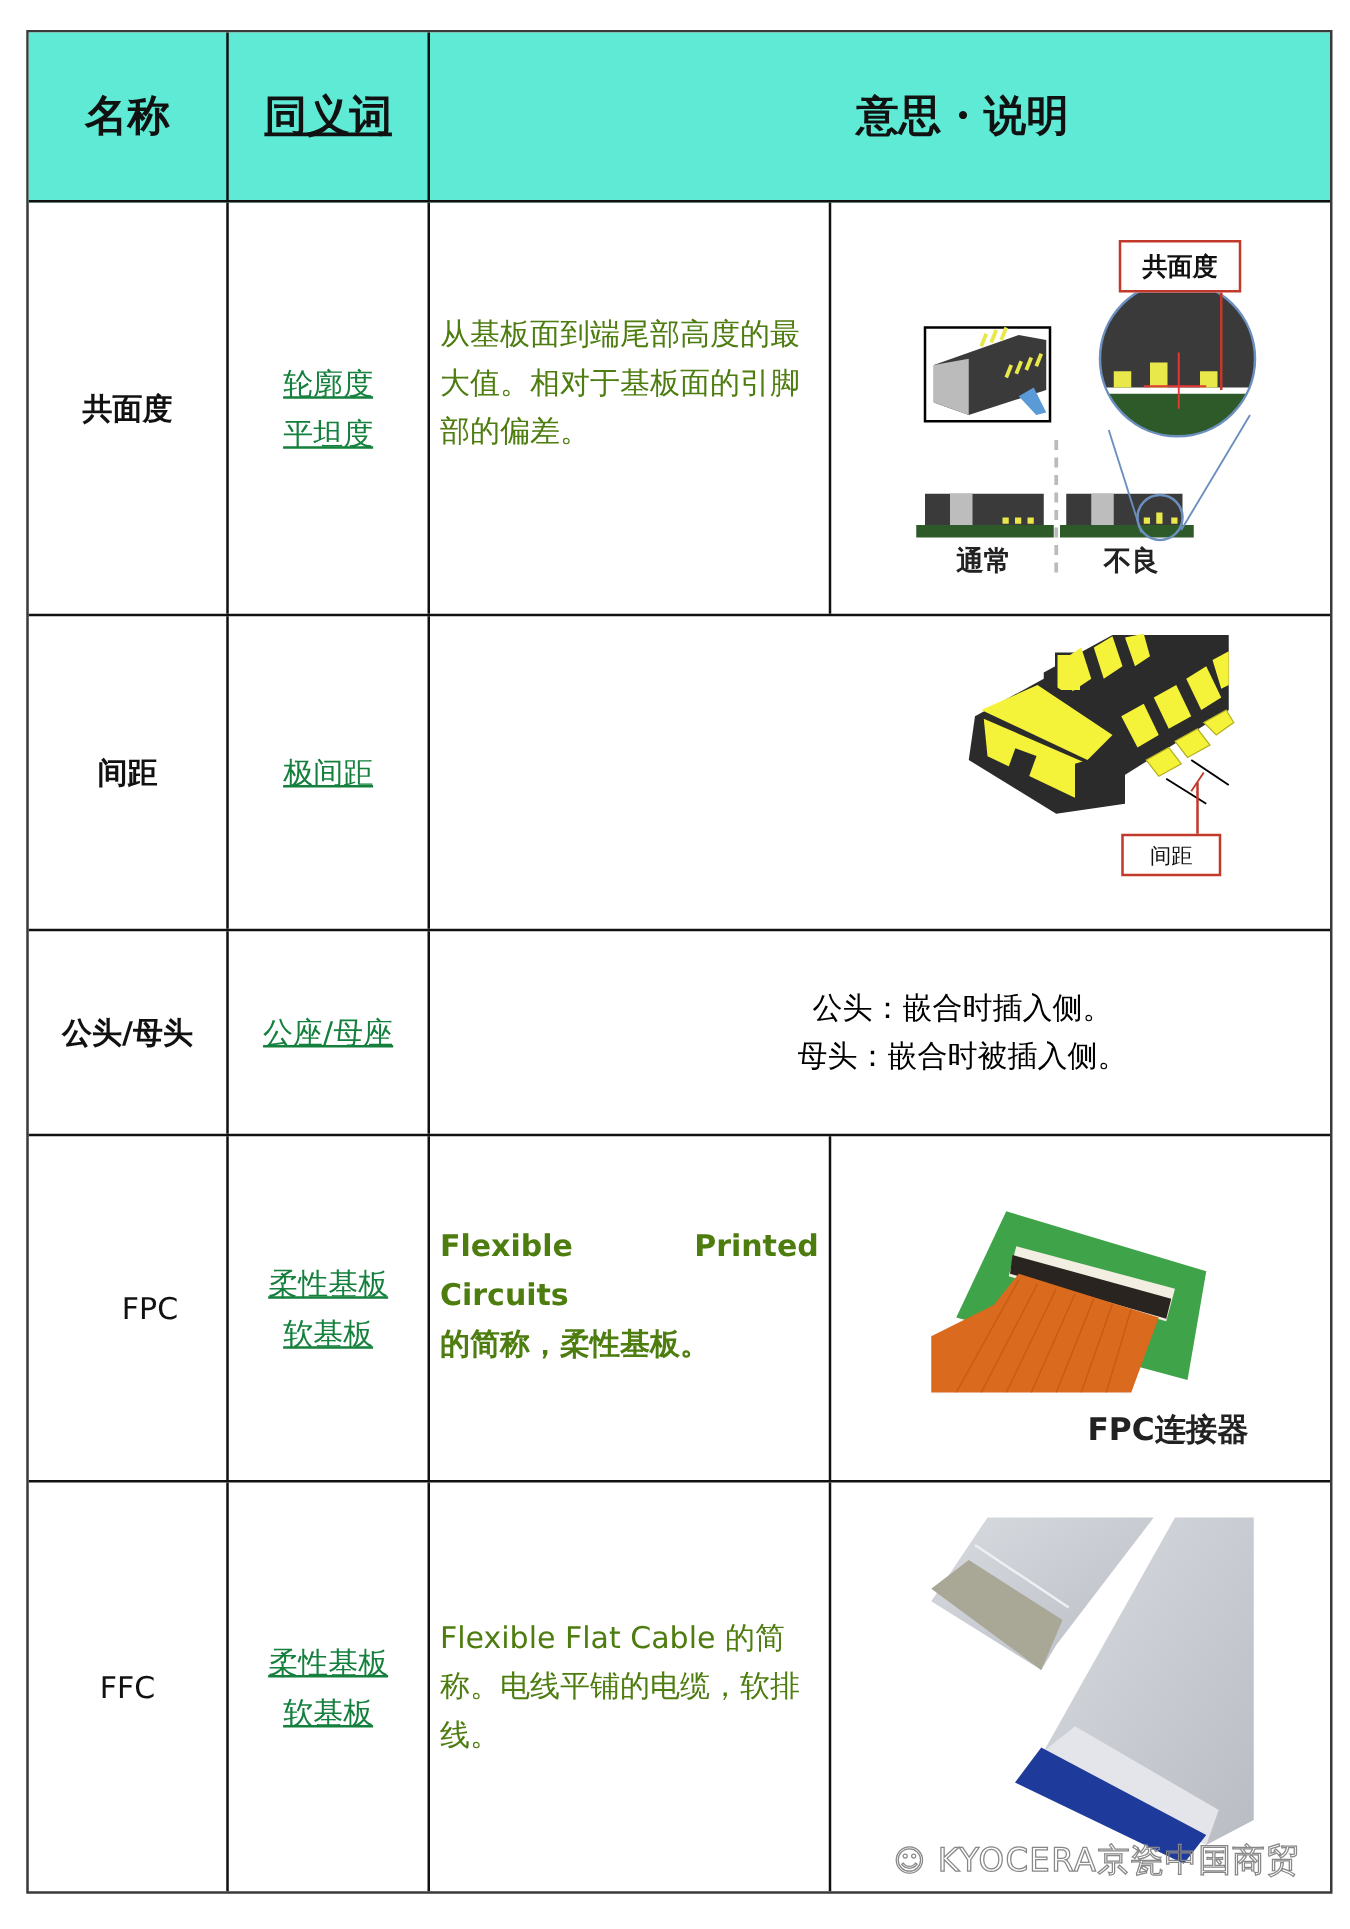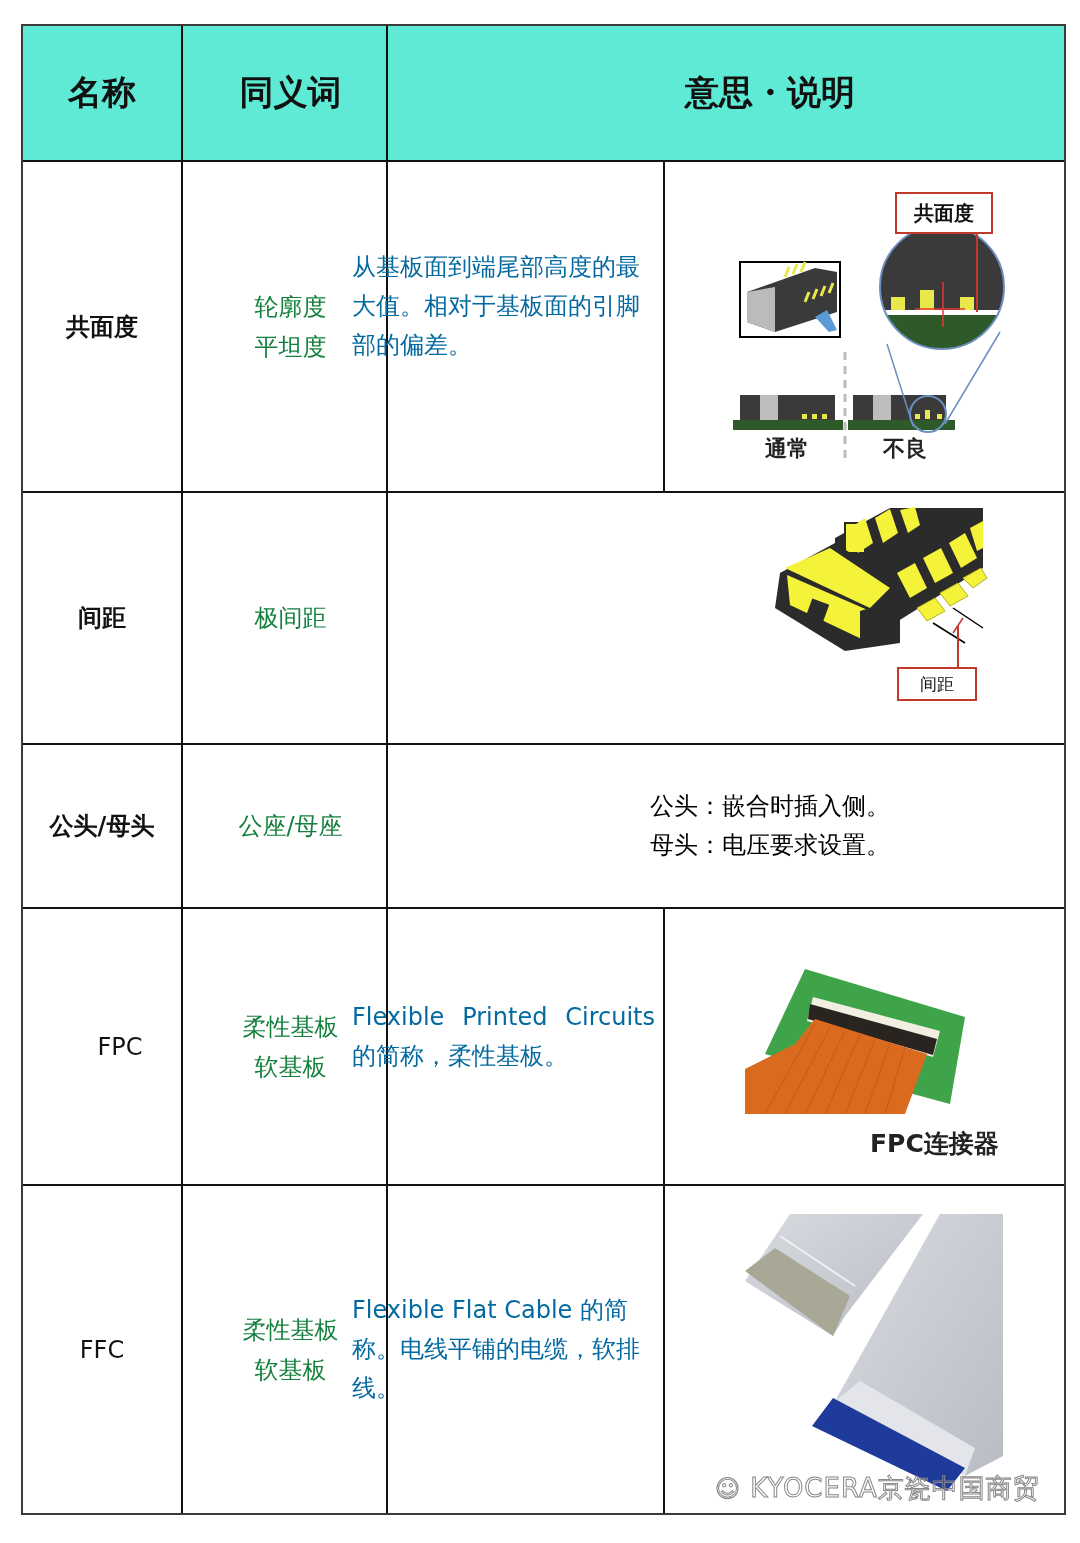--- a/index.html
+++ b/index.html
@@ -6,29 +6,29 @@
   body { width: 1080px; height: 1543px; position: relative; overflow: hidden;
          font-family: "DejaVu Sans", "Liberation Sans", sans-serif; color: #1a1a1a; }
   .tbl { position: absolute; left: 21px; top: 24px; width: 1045px; height: 1491px;
          border: 2px solid #3a3a3a; box-sizing: border-box; }
   .row { position: absolute; left: 0; width: 100%; border-bottom: 2px solid #111; box-sizing: border-box; }
   .row:last-child { border-bottom: none; }
   .cell { position: absolute; top: 0; bottom: 0; display: flex; align-items: center;
           justify-content: center; box-sizing: border-box; border-right: 2px solid #111; }
   .cell.last { border-right: none; }
   .c1 { left: 0; width: 160px; }
-  .c2 { left: 172px; width: 193px; }
+  .c2 { left: 160px; width: 161px; text-decoration: underline; }
   .c3 { left: 321px; width: 321px; }
   .c34 { left: 321px; width: 852px; }
   .c4 { left: 642px; width: 401px; }
   .hdr { background: #5eead4; }
   .hdr .cell { font-size: 34px; font-weight: bold; color: #111; }
   .name { font-size: 24px; font-weight: bold; color: #111; }
   .syn { font-size: 24px; color: #15803d; text-align: center; line-height: 40px; flex-direction: column; }
-  .desc { justify-content: flex-start; padding: 0 8px; font-size: 24px; color: #0369a1; line-height: 39px; }
+  .desc { justify-content: flex-start; padding: 0 8px; font-size: 24px; color: #4d7c0f; line-height: 39px; }
   .desc span { display: block; width: 100%; }
   .center-desc { flex-direction: column; font-size: 24px; color: #000000; line-height: 39px; text-align: center; }
   .img-cell { position: relative; }
   .callout { position: absolute; border: 2px solid #c0392b; background: #fff; color: #111;
              font-size: 20px; font-weight: bold; display: flex; align-items: center; justify-content: center; }
   .lbl { position: absolute; font-size: 22px; color: #222; font-weight: bold; }
   .watermark { position: absolute; font-size: 26px; color: #c8c8c8; letter-spacing: 1px;
                -webkit-text-stroke: 1px #888; color: transparent; }
 </style>
 </head>
@@ -161,31 +161,31 @@
     </div>
   </div>
 
   <div class="row" style="top:719px;height:164px;">
     <div class="cell c1 name">公头/母头</div>
     <div class="cell c2 syn">
       <span>公座/母座</span>
     </div>
     <div class="cell c34 last center-desc">
       <span>公头：嵌合时插入侧。</span>
-      <span>母头：电压要求设置。</span>
+      <span>母头：嵌合时被插入侧。</span>
     </div>
   </div>
 
   <div class="row" style="top:883px;height:277px;">
     <div class="cell c1 name" style="font-weight:normal;padding-left:36px;">FPC</div>
     <div class="cell c2 syn">
       <span>柔性基板</span>
       <span>软基板</span>
     </div>
-    <div class="cell c3 desc" style="flex-direction:column;justify-content:center;align-items:center;">
+    <div class="cell c3 desc" style="flex-direction:column;justify-content:center;align-items:center;font-weight:bold;">
       <span class="justify-line" style="text-align:justify;text-align-last:justify;width:100%;margin-top:-20px;">Flexible Printed Circuits</span>
       <span>的简称，柔性基板。</span>
     </div>
     <div class="cell c4 last img-cell">
       <svg width="401" height="275" viewBox="0 0 401 275" style="position:absolute;left:0;top:0;">
         <path d="M140 60 L300 108 L285 195 L100 145 Z" fill="#3fa34a"></path>
         <path d="M148 88 L275 122 L268 148 L142 112 Z" fill="#f3eee2"></path>
         <path d="M145 95 L272 130 L268 146 L143 110 Z" fill="#2a2420"></path>
         <path d="M150 110 L262 145 L240 205 L80 205 L80 160 L130 135 Z" fill="#d96a1e"></path>
         <g stroke="#b5520f" stroke-width="1" opacity="0.6">

